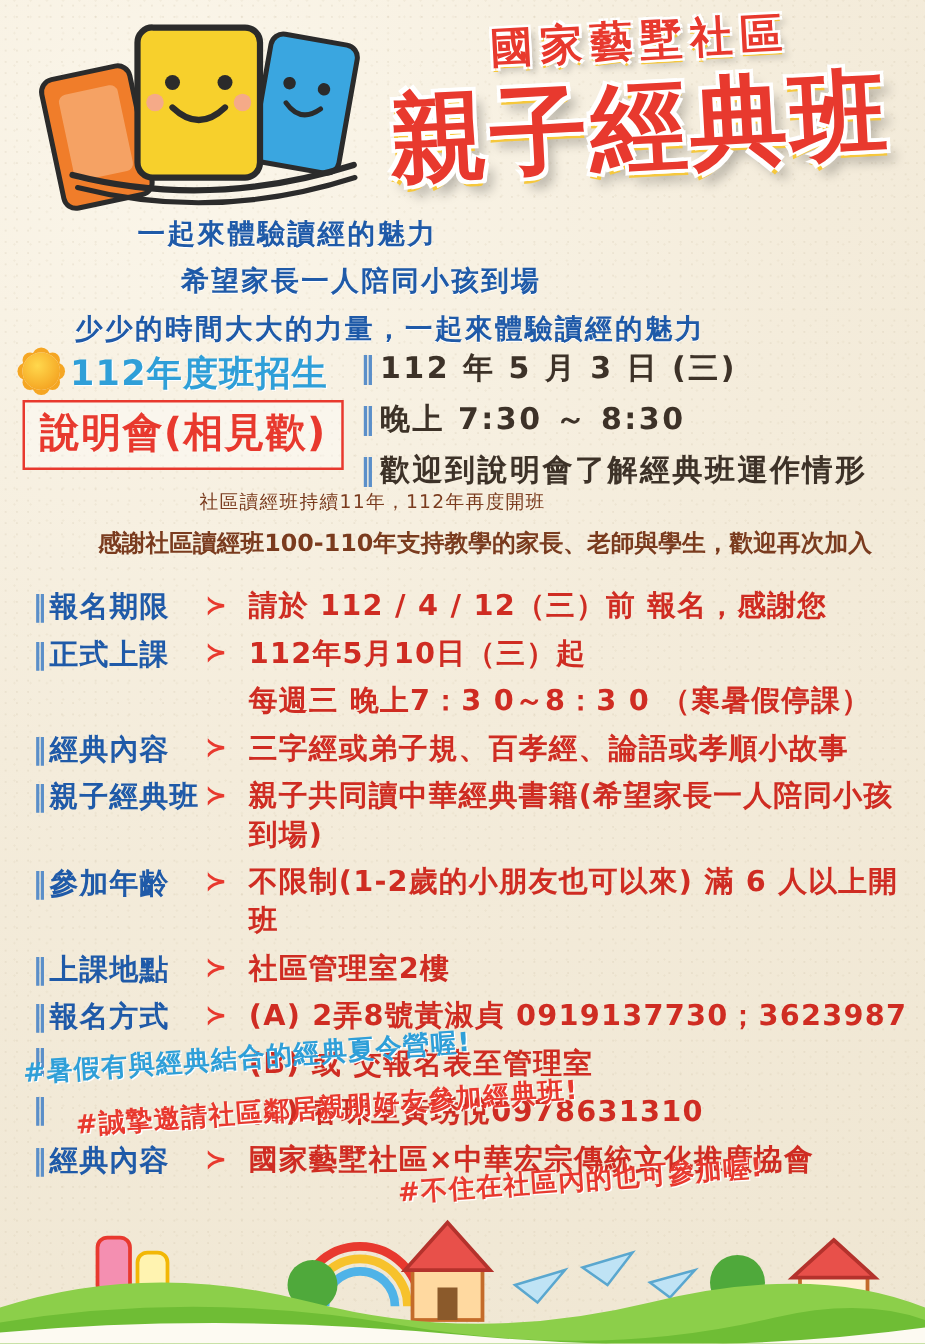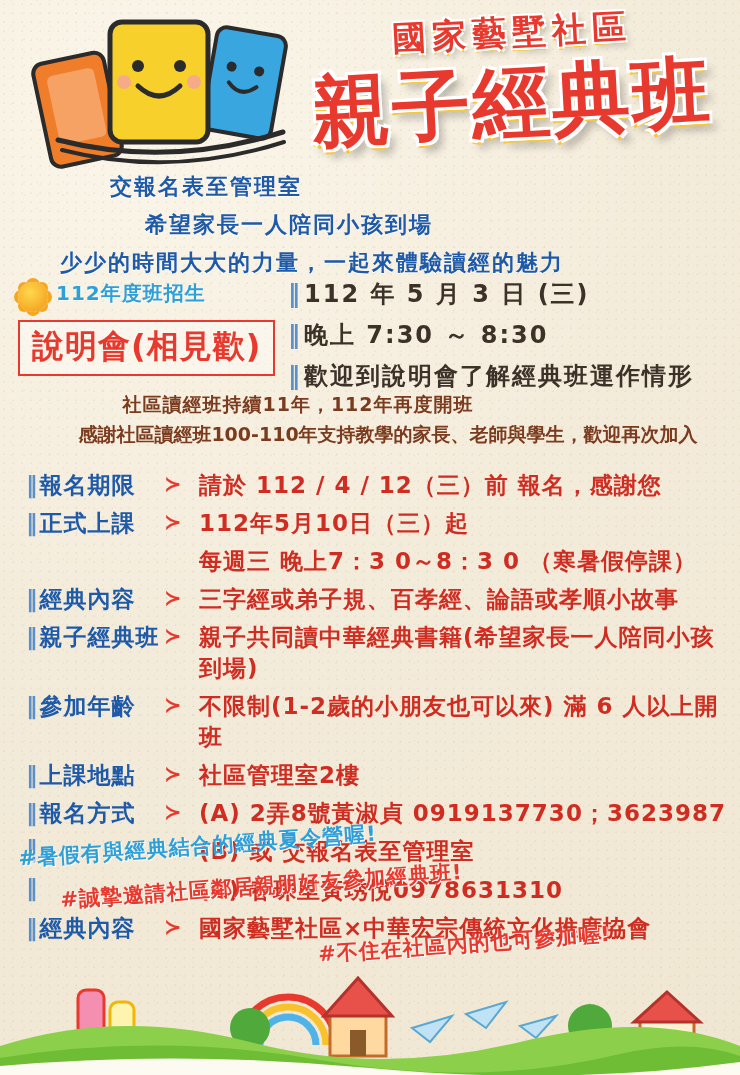--- a/index.html
+++ b/index.html
@@ -69,41 +69,41 @@
     position:absolute;left:18px;top:4px;width:30px;height:30px;border-radius:50%;
     background:radial-gradient(circle at 40% 35%, #ffd84d 0%, #f5a623 75%);
     box-shadow:
       0 -12px 0 -8px #f5a623, 0 12px 0 -8px #f5a623,
       -12px 0 0 -8px #f5a623, 12px 0 0 -8px #f5a623,
       9px 9px 0 -9px #f5a623, -9px 9px 0 -9px #f5a623,
       9px -9px 0 -9px #f5a623, -9px -9px 0 -9px #f5a623;
   }
   .recruit{
     position:absolute;left:56px;top:2px;
-    font-size:20px;font-weight:bold;color:#2f9fd8;letter-spacing:1px;
+    font-size:28px;font-weight:bold;color:#2f9fd8;letter-spacing:1px;
     text-shadow:1px 1px 0 #fff;
   }
   .meeting-box{
     position:absolute;left:18px;top:42px;
     border:2px solid #e8392e;border-radius:0;
     padding:3px 12px 5px 12px;
     font-size:32px;font-weight:bold;color:#e8392e;letter-spacing:1px;
     background:rgba(255,255,255,.35);
   }
   .right-lines{position:absolute;left:288px;top:0;width:450px;}
   .rl{
     font-size:24px;color:#3d3228;font-weight:bold;letter-spacing:2px;
     margin-bottom:9px;white-space:nowrap;
   }
   .rl .bars{color:#5b8fc9;margin-right:6px;letter-spacing:-2px;}
 
   
   .note1{
     position:absolute;top:392px;left:0;width:596px;text-align:center;
-    font-size:19px;color:#7a3b1e;font-weight:bold;letter-spacing:1px;
+    font-size:15px;color:#7a3b1e;font-weight:normal;letter-spacing:1px;
   }
   .note2{
     position:absolute;top:422px;left:0;width:740px;text-align:center;
     font-size:19px;color:#7a3b1e;font-weight:bold;letter-spacing:0px;padding-left:18px;
   }
 
   
   .details{position:absolute;top:470px;left:26px;width:700px;}
   .row{display:flex;align-items:flex-start;margin-bottom:7px;}
   .lab{
@@ -166,21 +166,21 @@
       <path d="M34 142 q110 28 222 -8" stroke="#2b2b2b" stroke-width="4" fill="none" stroke-linecap="round"></path>
     </svg>
 
     <div class="title-main">
       <div class="title-sub">國家藝墅社區</div>
       <div class="title-big">親子經典班</div>
     </div>
   </div>
 
   <div class="slogans">
-    <div class="slogan s1">交報名表至管理室</div>
+    <div class="slogan s1">一起來體驗讀經的魅力</div>
     <div class="slogan s2">希望家長一人陪同小孩到場</div>
     <div class="slogan s3">少少的時間大大的力量，一起來體驗讀經的魅力</div>
   </div>
 
   <div class="banner">
     <div class="sun"></div>
     <div class="recruit">112年度班招生</div>
     <div class="meeting-box">說明會(相見歡)</div>
     <div class="right-lines">
       <div class="rl"><span class="bars">‖</span><span>112 年 5 月 3 日 (三)</span></div>

